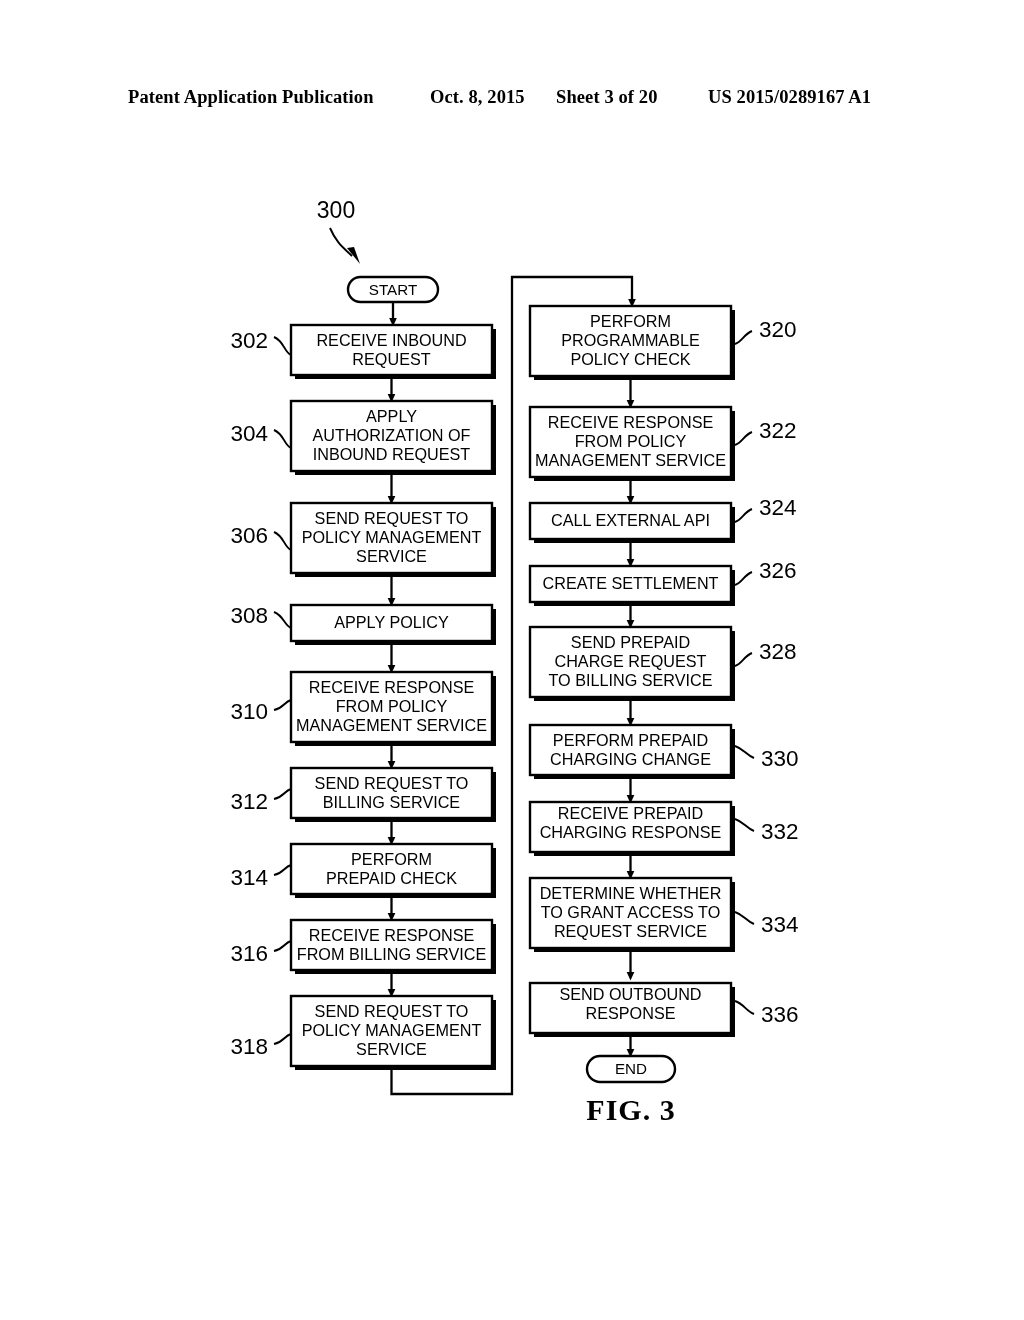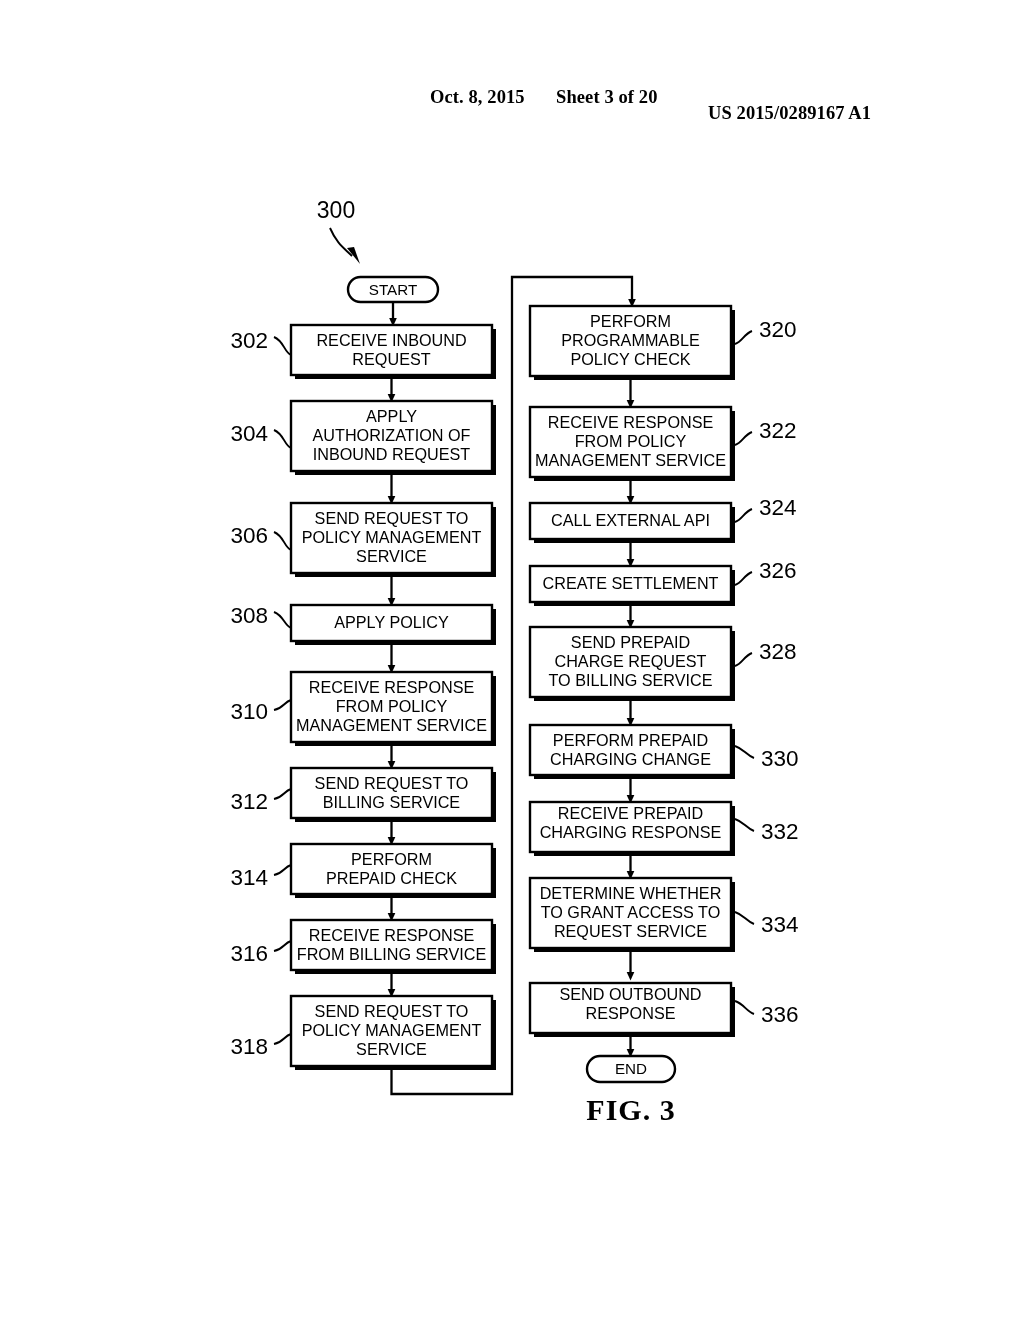--- a/index.html
+++ b/index.html
@@ -30,21 +30,21 @@
     white-space: nowrap;
   }
   #patent-header .hdr {
     position: absolute;
     top: 0;
     line-height: 24px;
   }
   #hdr-pub   { left: 128px; }
   #hdr-date  { left: 430px; text-align: center; }
   #hdr-sheet { left: 556px; }
-  #hdr-num   { left: 708px; margin-top: 16px; }
+  #hdr-num   { left: 708px; }
 
   
   #figure-area {
     position: absolute;
     top: 0;
     left: 0;
     width: 1024px;
     height: 1320px;
   }
   #flowchart-svg {
@@ -115,20 +115,21 @@
     font-family: "Liberation Sans", sans-serif;
     font-size: 23px;
     fill: #000000;
     text-anchor: middle;
   }
 </style>
 </head>
 <body>
 
 <div id="patent-header">
+  <span class="hdr" id="hdr-pub">Patent Application Publication</span>
   <span class="hdr" id="hdr-date">Oct. 8, 2015</span>
   <span class="hdr" id="hdr-sheet">Sheet 3 of 20</span>
   <span class="hdr" id="hdr-num">US 2015/0289167 A1</span>
 </div>
 
 <div id="figure-area">
   <svg id="flowchart-svg" width="1024" height="1320" viewBox="0 0 1024 1320">
     <defs>
       <marker id="arrow" markerWidth="9" markerHeight="9" refX="4.4" refY="4" orient="auto" markerUnits="userSpaceOnUse">
         <path d="M0,0 L9,4 L0,8 z" class="arrow-head"></path>

